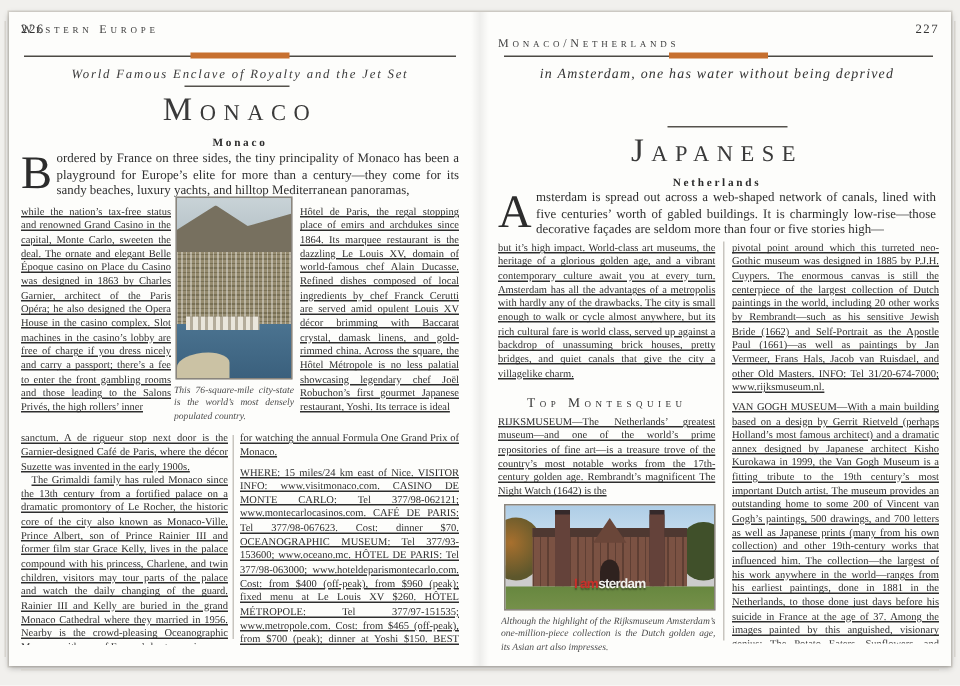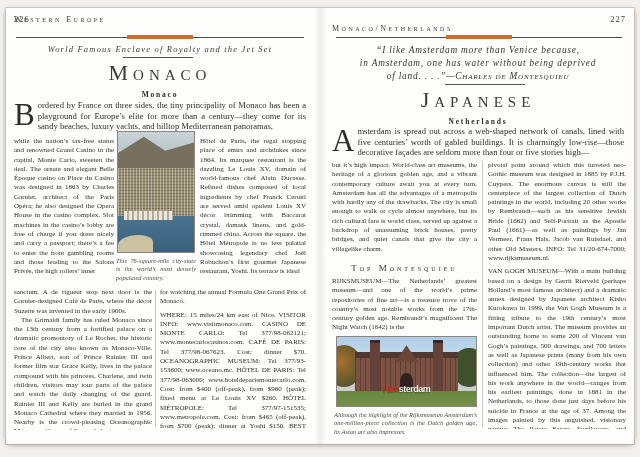--- a/index.html
+++ b/index.html
@@ -23,21 +23,21 @@
   .pagenum { font-size:8.5px; letter-spacing:1px; color:#333; }
   .runhead { font-variant:small-caps; font-size:8px; letter-spacing:2.5px; color:#3e3e3e; }
   .rule { height:1px; background:#4c4a44; }
   .accent-bar { height:4px; background:#c7702f; }
   .tagline { font-style:italic; font-size:8.5px; letter-spacing:1.2px; color:#3a3a3a; text-align:center; }
   .uline { height:1px; background:#55524c; }
   .title { font-variant:small-caps; font-weight:normal; font-size:22px; letter-spacing:5px; color:#3a3a3a; text-align:center; }
   .country { font-size:7.5px; font-weight:bold; letter-spacing:1.8px; color:#2b2b2b; text-align:center; }
   .intro { font-size:8.6px; line-height:10.6px; text-align:justify; overflow:hidden; }
   .dropcap { float:left; font-size:31px; line-height:27px; padding:1px 3px 0 0; color:#2c2c2c; }
-  .body-text { font-size:7px; line-height:9.3px; text-align:justify; overflow:hidden; }
+  .body-text { font-size:7px; line-height:9.3px; text-align:justify; overflow:hidden;text-decoration:underline; }
   .body-text p { margin:0; }
   .body-text p.pgap { margin-top:4px; }
   .body-text p.ind { text-indent:7px; }
   .caption { font-style:italic; font-size:6.4px; line-height:8.4px; color:#4c4c4c; text-align:justify; overflow:hidden; }
   .colrule { width:1px; background:#c8c5bf; }
   .quote { font-style:italic; font-size:9.3px; line-height:12.8px; letter-spacing:.8px; text-align:center; color:#333; }
   .sc { font-variant:small-caps; }
   .attr-head { font-variant:small-caps; font-size:9px; letter-spacing:3px; text-align:center; color:#333; }
   .photo { border:1px solid #8a857d; box-sizing:border-box; overflow:hidden; background:#ccc; }
   .photo > div { position:absolute; }
@@ -127,23 +127,21 @@
   <p class="pgap">WHERE: 15 miles/24 km east of Nice. VISITOR INFO: www.visitmonaco.com. CASINO DE MONTE CARLO: Tel 377/98-062121; www.montecarlocasinos.com. CAFÉ DE PARIS: Tel 377/98-067623. Cost: dinner $70. OCEANOGRAPHIC MUSEUM: Tel 377/93-153600; www.oceano.mc. HÔTEL DE PARIS: Tel 377/98-063000; www.hoteldeparismontecarlo.com. Cost: from $400 (off-peak), from $960 (peak); fixed menu at Le Louis XV $260. HÔTEL MÉTROPOLE: Tel 377/97-151535; www.metropole.com. Cost: from $465 (off-peak), from $700 (peak); dinner at Yoshi $150. BEST TIMES: late May for Formula One Grand Prix; Jul–Aug for International Fireworks Festival.</p>
 </div>
 
 <div class="abs runhead" style="left:332px; top:24px; width:292px;">Monaco/Netherlands</div>
 <div class="abs pagenum" style="left:600px; top:14px; width:26px; text-align:right;">227</div>
 
 <div class="abs rule" style="left:336px; top:37px; width:286px;"></div>
 <div class="abs accent-bar" style="left:446px; top:35px; width:66px;"></div>
 
 <div class="abs quote" style="left:332px; top:44px; width:292px;">
-  <div>“I like Amsterdam more than Venice because,</div>
   <div>in Amsterdam, one has water without being deprived</div>
-  <div><span>of land. . . .”—</span><span class="sc">Charles de Montesquieu</span></div>
 </div>
 <div class="abs uline" style="left:445px; top:84px; width:80px;"></div>
 
 <h1 class="abs title" style="left:332px; top:87px; width:292px; margin:0;">Japanese</h1>
 <div class="abs country" style="left:332px; top:117px; width:292px;">Netherlands</div>
 
 <div class="abs intro" style="left:332px; top:126px; width:292px; height:34px;">
   <span class="dropcap">A</span><span>msterdam is spread out across a web-shaped network of canals, lined with five centuries’ worth of gabled buildings. It is charmingly low-rise—those decorative façades are seldom more than four or five stories high—</span>
 </div>
 

